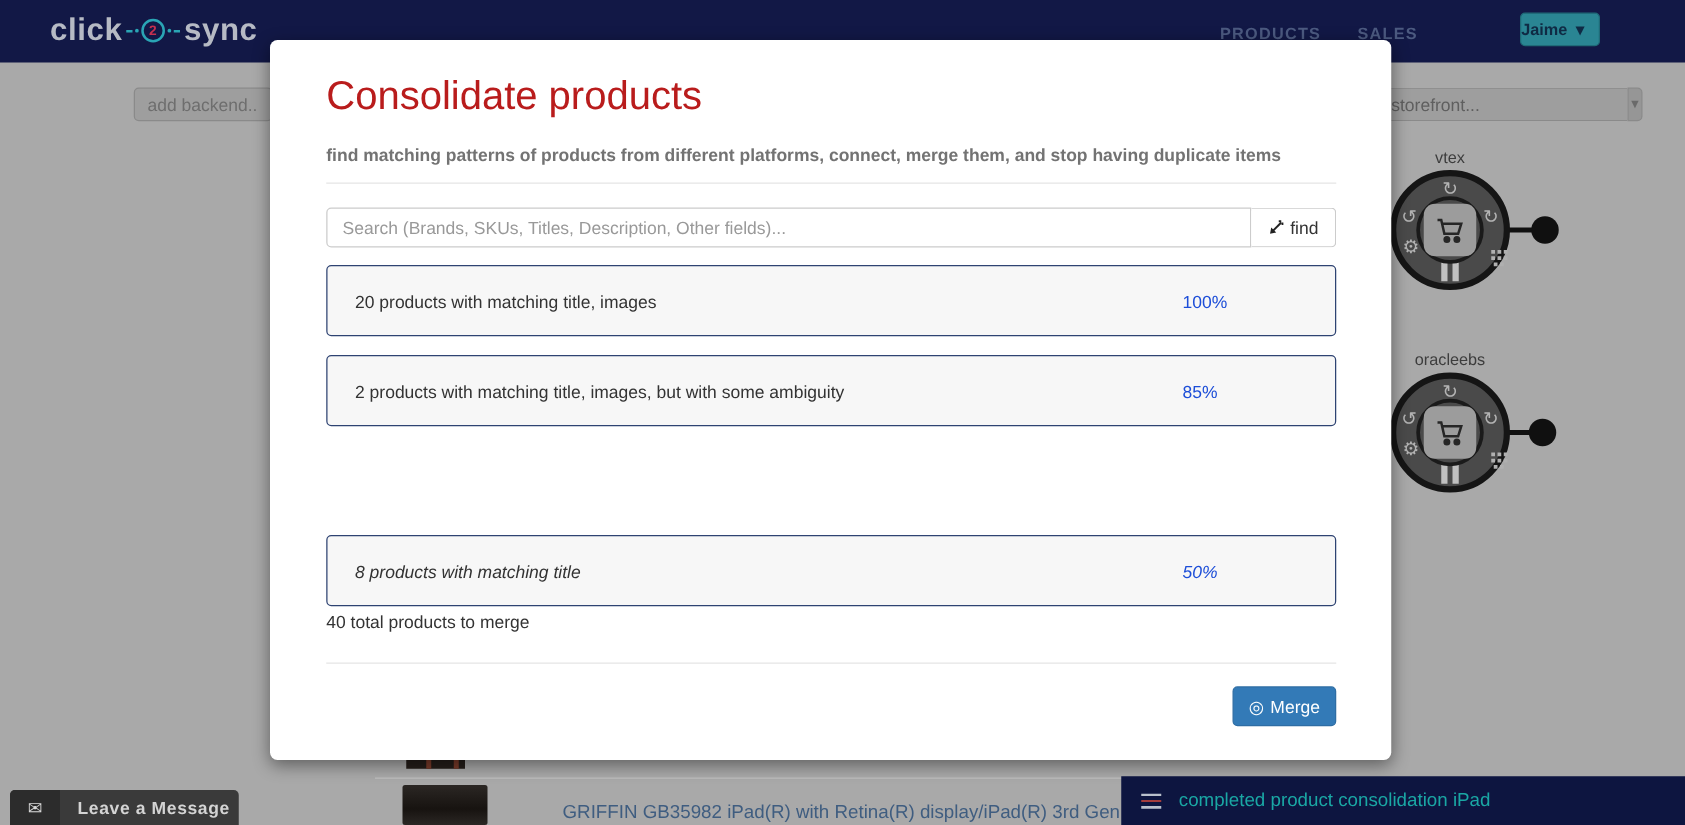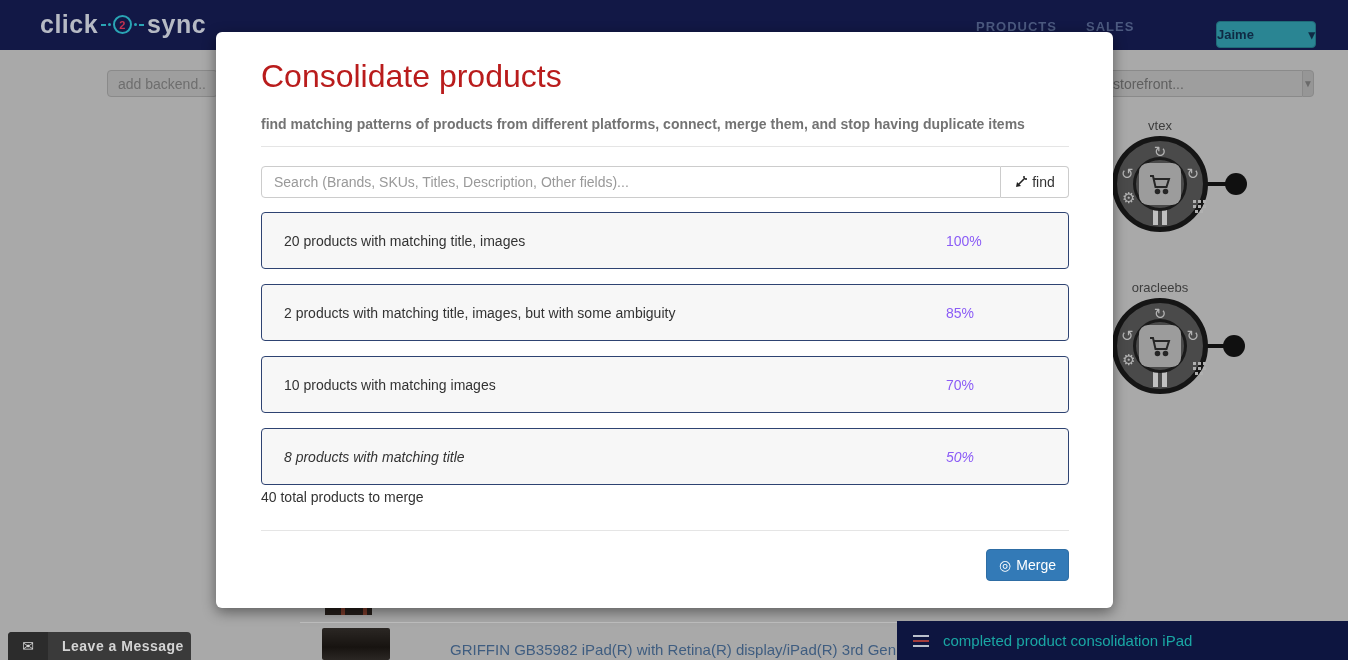--- a/index.html
+++ b/index.html
@@ -9,22 +9,22 @@
 
   
   .topbar { position:absolute; left:0; top:0; width:1348px; height:50px; background:#121846; z-index:5; }
   .logo { position:absolute; left:40px; top:10px; display:flex; align-items:center; color:#b6bac4; font-size:25px; font-weight:600; letter-spacing:.5px; }
   .logo-badge-wrap { display:flex; align-items:center; margin:0 2px; }
   .logo-dash { width:5px; height:2px; background:#2aa5b5; margin:0 1px; }
   .logo-dot { width:3px; height:3px; border-radius:50%; background:#2aa5b5; margin:0 1px; }
   .logo-badge { width:19px; height:19px; border-radius:50%; border:2px solid #2aa5b5; color:#c5304f;
     font-size:11px; font-weight:bold; display:flex; align-items:center; justify-content:center; margin:0 1px; }
   .nav-link { position:absolute; top:19px; color:#4c5a80; font-size:13px; font-weight:bold; letter-spacing:1px; cursor:pointer; }
-  .user-btn { position:absolute; left:1216px; top:21px; width:100px; height:27px; background:#2a8593; border:1px solid #1f6b78;
-    border-radius:4px; color:#0f2a44; font-size:13px; font-weight:bold; display:flex; align-items:center; justify-content:space-between; gap:7px; cursor:pointer; }
+  .user-btn { position:absolute; left:1216px; top:10px; width:64px; height:27px; background:#2a8593; border:1px solid #1f6b78;
+    border-radius:4px; color:#0f2a44; font-size:13px; font-weight:bold; display:flex; align-items:center; justify-content:flex-start; gap:7px; cursor:pointer; }
 
   
   .dim-input { position:absolute; background:#9e9e9e; border:1px solid #8a8a8a; border-radius:4px;
     color:#6e6e6e; font-size:14px; padding:0 10px; height:27px; }
   .dim-input::placeholder { color:#6e6e6e; opacity:1; }
   .combo { position:absolute; left:1104px; top:70px; width:141px; height:27px; display:flex; }
   .combo input { flex:1; background:#9e9e9e; border:1px solid #8a8a8a; border-right:none; border-radius:4px 0 0 4px;
     color:#5f5f5f; font-size:14px; padding:0 8px; height:27px; }
   .combo input::placeholder { color:#5f5f5f; opacity:1; }
   .combo .combo-btn { width:24px; background:#969696; border:1px solid #8a8a8a; border-radius:0 4px 4px 0;
@@ -79,21 +79,21 @@
   .m-divider { position:absolute; left:45px; width:808px; height:1px; background:#e5e5e5; }
   .search-group { position:absolute; left:45px; top:134px; width:808px; height:32px; display:flex; }
   .search-group input { flex:1; height:32px; border:1px solid #ccc; border-radius:4px 0 0 4px; padding:0 12px;
     font-size:14px; color:#555; font-family:"Liberation Sans",sans-serif; }
   .search-group input::placeholder { color:#999; opacity:1; }
   .find-btn { width:68px; height:32px; border:1px solid #ccc; border-left:none; border-radius:0 4px 4px 0;
     background:#fff; color:#333; font-size:14px; display:flex; align-items:center; justify-content:center; gap:5px; cursor:pointer; }
   .match-row { position:absolute; left:45px; width:808px; height:57px; background:#f7f7f7;
     border:1px solid #2e4372; border-radius:4px; cursor:pointer; }
   .match-row .lbl { position:absolute; left:22px; top:50%; transform:translateY(-50%); font-size:14px; color:#333; }
-  .match-row .pct { position:absolute; left:684px; top:50%; transform:translateY(-50%); font-size:14px; color:#8b5cf6; }
+  .match-row .pct { position:absolute; left:684px; top:50%; transform:translateY(-50%); font-size:14px; color:#1d4ed8; }
   .total-line { position:absolute; left:45px; top:457px; font-size:14px; color:#333; }
   .merge-btn { position:absolute; left:770px; top:517px; width:83px; height:32px; background:#337ab7;
     border:1px solid #2e6da4; border-radius:4px; color:#fff; font-size:14px;
     display:flex; align-items:center; justify-content:center; gap:5px; cursor:pointer; }
 </style>
 </head>
 <body>
 
 <div id="screen">
 
@@ -216,24 +216,20 @@
     </div>
 
     <div class="match-row" style="top:180px;">
       <span class="lbl">20 products with matching title, images</span>
       <span class="pct">100%</span>
     </div>
     <div class="match-row" style="top:252px;">
       <span class="lbl">2 products with matching title, images, but with some ambiguity</span>
       <span class="pct">85%</span>
     </div>
-    <div class="match-row" style="top:324px;">
-      <span class="lbl">10 products with matching images</span>
-      <span class="pct">70%</span>
-    </div>
     <div class="match-row" style="top:396px;font-style:italic;">
       <span class="lbl">8 products with matching title</span>
       <span class="pct">50%</span>
     </div>
 
     <div class="total-line">40 total products to merge</div>
     <div class="m-divider" style="top:498px;"></div>
 
     <div class="merge-btn">
       <span>◎</span>

